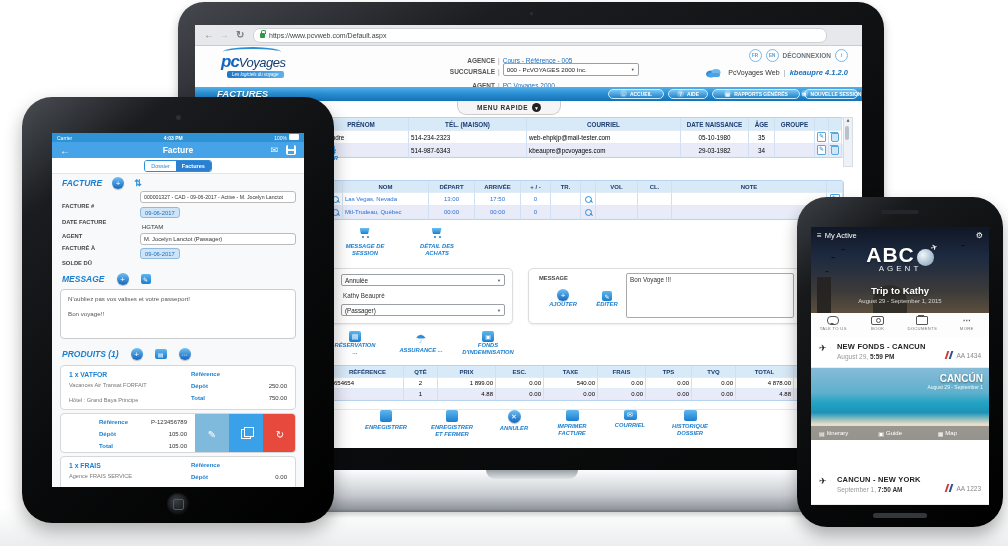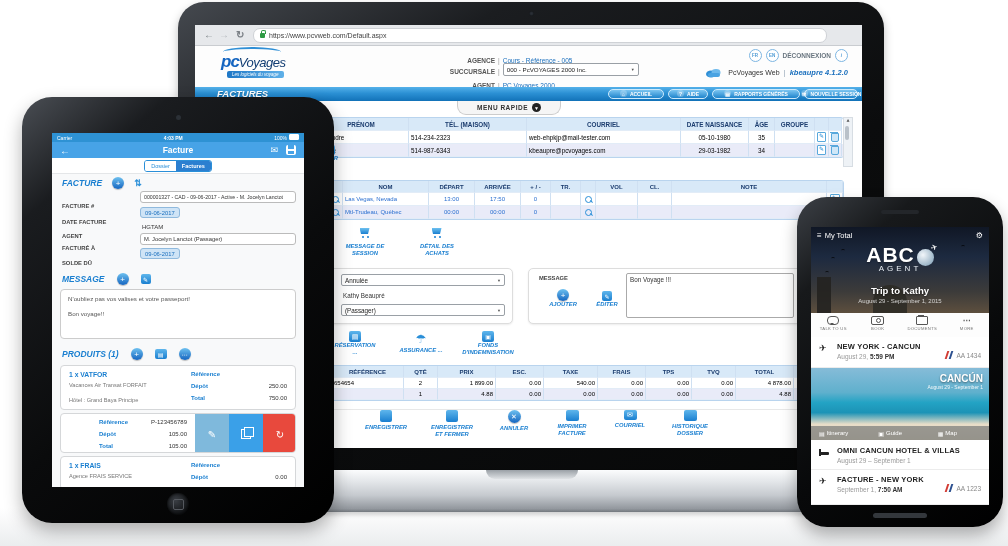--- a/index.html
+++ b/index.html
@@ -642,21 +642,21 @@
 
       <div class="hero">
         <div class="tower"></div>
         <div class="dome"></div>
         <span class="bird" style="left:20px;top:30px"></span>
         <span class="bird" style="left:30px;top:22px"></span>
         <span class="bird" style="left:14px;top:44px"></span>
         <span class="bird" style="left:150px;top:18px"></span>
         <div class="ptop">
           <span class="pmenu">≡</span>
-          <span class="ptitle">My Total</span>
+          <span class="ptitle">My Active</span>
           <span class="pgear">⚙</span>
         </div>
         <div class="plogo">
           <span class="abc">ABC</span><span class="globe"><span class="gplane">✈</span></span>
           <span class="travel">AGENT</span>
         </div>
         <div class="ptrip">Trip to Kathy</div>
         <div class="pdates">August 29 - September 1, 2015</div>
       </div>
 
@@ -674,21 +674,21 @@
             <div class="nlab">DOCUMENTS</div>
           </div>
         <div>
             <div class="nico" style="font-weight:bold">⋯</div>
             <div class="nlab">MORE</div>
           </div>
       </div>
 
       <div class="prow" style="top:110px;height:31px">
         <span class="rico">✈</span>
-        <div class="rt">NEW YORK - CANCUN</div>
+        <div class="rt">NEW FONDS - CANCUN</div>
         <div class="rs"><span>August 29, </span><b>5:59 PM</b></div>
         <div class="fl">
             <span class="aa"></span>
             <span>AA 1434</span>
           </div>
       </div>
 
       <div class="beach">
         <div class="bc-city">CANCÚN</div>
         <div class="bc-dates">August 29 - September 1</div>
@@ -701,29 +701,24 @@
               <span>▣</span>
               <span>Guide</span>
             </div>
           <div>
               <span>▦</span>
               <span>Map</span>
             </div>
         </div>
       </div>
 
-      <div class="prow" style="top:213px;height:30px;padding-top:6px">
-        <span class="rico" style="top:8px"><span class="bed"></span></span>
-        <div class="rt">OMNI CANCUN HOTEL &amp; VILLAS</div>
-        <div class="rs">August 29 – September 1</div>
-      </div>
 
       <div class="prow" style="top:243px;height:35px">
         <span class="rico">✈</span>
-        <div class="rt">FACTURE - NEW YORK</div>
+        <div class="rt">CANCUN - NEW YORK</div>
         <div class="rs"><span>September 1, </span><b>7:50 AM</b></div>
         <div class="fl">
             <span class="aa"></span>
             <span>AA 1223</span>
           </div>
       </div>
 
     </div>
   </div>
 

